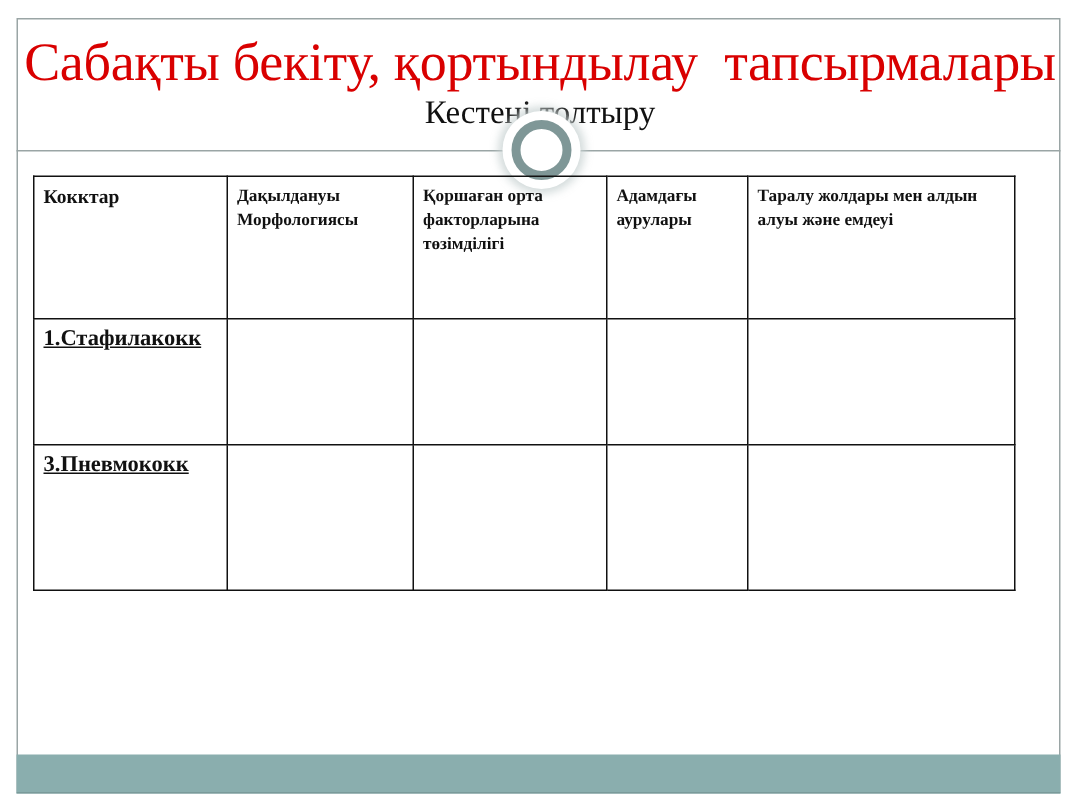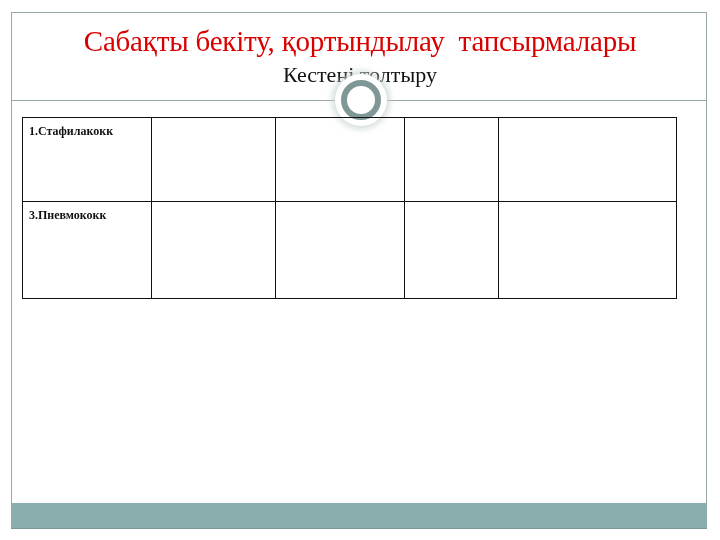--- a/index.html
+++ b/index.html
@@ -11,21 +11,21 @@
     .frame {
       position: absolute; left: 11px; top: 12px; width: 696px; height: 516px;
       border: 1px solid #9aa5a5; box-sizing: border-box; background: #fff;
     }
     .title-line {
       position: absolute; left: 11px; top: 100px; width: 696px; height: 0;
       border-top: 1px solid #9aa5a5;
     }
     .title {
       position: absolute; left: 0; top: 24px; width: 720px; text-align: center;
-      color: #d90000; font-size: 29px; line-height: 34px; white-space: pre;
+      color: #d90000; font-size: 36px; line-height: 34px; white-space: pre;
       letter-spacing: -0.2px;
     }
     .subtitle {
       position: absolute; left: 0; top: 62px; width: 720px; text-align: center;
       color: #111; font-size: 22px; line-height: 26px;
     }
     .ring-halo {
       position: absolute; left: 335px; top: 74px; width: 52px; height: 52px;
       border-radius: 50%; background: #ffffff;
       box-shadow: 0 0 6px 3px rgba(200,210,210,0.8);
@@ -42,21 +42,21 @@
     table.grid td {
       border: 1.5px solid #111; vertical-align: top;
       padding: 5px 6px; box-sizing: border-box;
       font-family: "Liberation Serif", serif; font-weight: bold; color: #111;
     }
     .hdr td { height: 95px; font-size: 11.5px; line-height: 16px; }
     .hdr td.first { font-size: 13px; font-weight: bold; }
     .r1 td { height: 84px; }
     .r2 td { height: 96px; }
     .r3 td { height: 97px; }
-    .rowlabel { font-size: 12px; line-height: 16px; }
+    .rowlabel { font-size: 15px; line-height: 16px; text-decoration: underline; }
     .bottom-bar {
       position: absolute; left: 11px; top: 503px; width: 696px; height: 25px;
       background: #8aaeae; border-bottom: 1px solid #7a9a9a;
     }
   </style>
 </head>
 <body>
 
 <div class="frame"></div>
 
@@ -69,20 +69,27 @@
 
 <table class="grid">
   <colgroup>
     <col style="width:129px">
     <col style="width:124px">
     <col style="width:129px">
     <col style="width:94px">
     <col style="width:178px">
   </colgroup>
   <tbody>
+      <tr class="hdr">
+    <td class="first">Кокктар</td>
+    <td>Дақылдануы Морфологиясы</td>
+    <td>Қоршаған орта факторларына төзімділігі</td>
+    <td>Адамдағы аурулары</td>
+    <td>Таралу жолдары мен алдын алуы және емдеуі</td>
+  </tr>
   <tr class="r1">
     <td class="rowlabel">1.Стафилакокк</td>
     <td></td>
     <td></td>
     <td></td>
     <td></td>
   </tr>
   <tr class="r3">
     <td class="rowlabel">3.Пневмококк</td>
     <td></td>

